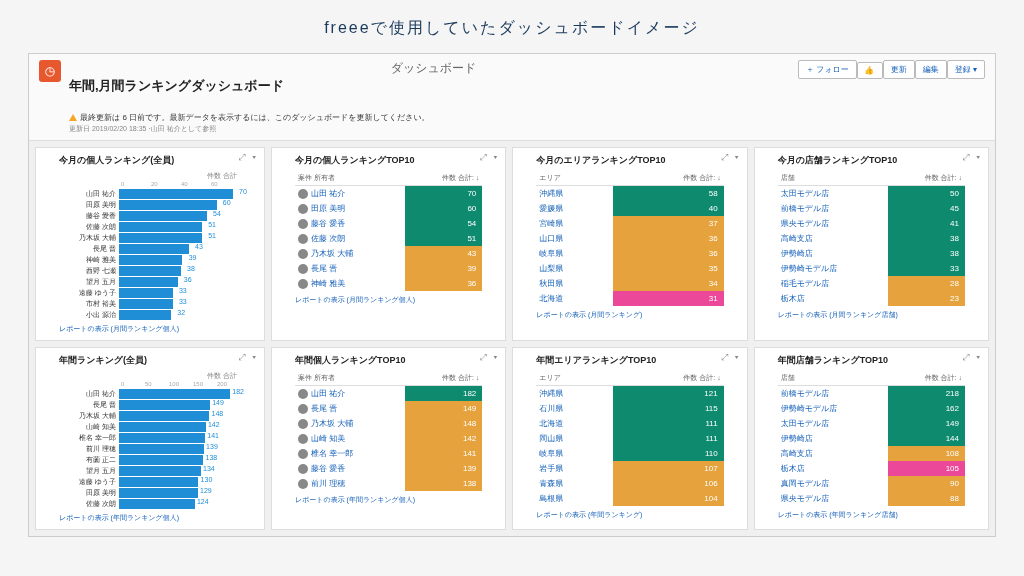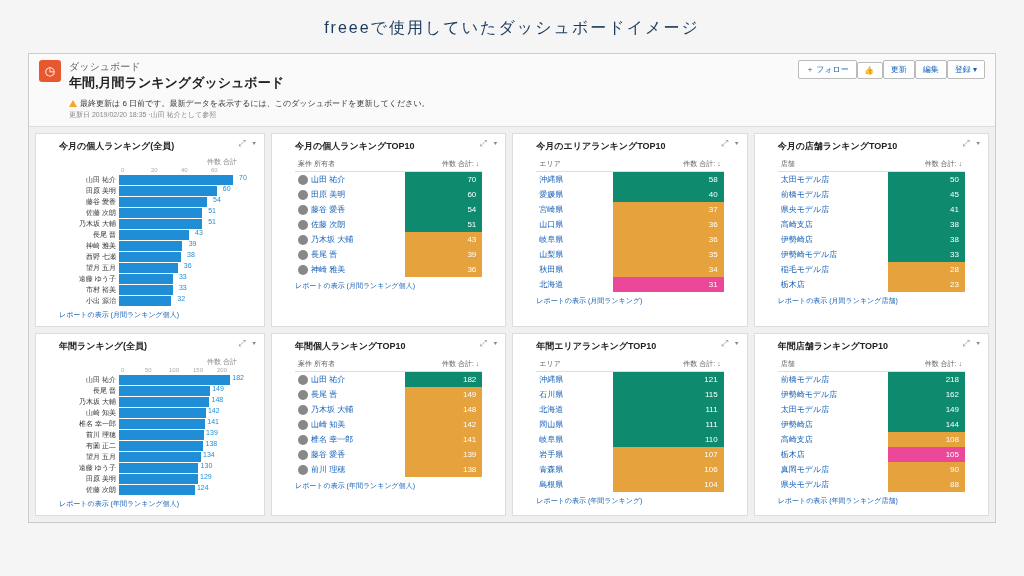--- a/index.html
+++ b/index.html
@@ -2,23 +2,23 @@
 <html><head>
 <meta charset="utf-8">
 <style>
   * { box-sizing: border-box; margin: 0; padding: 0; }
   body { font-family: "Hiragino Sans", "Meiryo", sans-serif; background: #f5f5f5; width: 1024px; height: 576px; overflow: hidden; }
   .page-title { text-align: center; font-size: 16px; color: #1a3a5c; padding: 18px 0 14px; letter-spacing: 2px; font-weight: 500; }
   .dashboard { margin: 0 28px; border: 1px solid #ccc; background: #fff; }
   .header-bar { display: flex; padding: 6px 10px; border-bottom: 1px solid #ddd; align-items: flex-start; background: #fafafa; }
   .app-icon { width: 22px; height: 22px; background: #e8582e; border-radius: 3px; margin-right: 8px; flex-shrink: 0; display: flex; align-items: center; justify-content: center; color: #fff; font-size: 12px; }
   .header-text { flex: 1; }
-  .breadcrumb { font-size: 10px; color: #666; }
+  .breadcrumb { font-size: 12px; color: #666; text-align: center; }
   .dash-title { font-size: 13px; font-weight: bold; color: #222; }
-  .warning { font-size: 8px; color: #333; margin-top: 6px; }
+  .warning { font-size: 8px; color: #333; margin-top: 17px; }
   .warn-icon { display: inline-block; width: 0; height: 0; border-left: 4px solid transparent; border-right: 4px solid transparent; border-bottom: 7px solid #f5a623; margin-right: 3px; vertical-align: middle; }
   .update-line { font-size: 7px; color: #888; margin-top: 1px; }
   .header-actions { display: flex; gap: 0; align-items: flex-end; }
   .hbtn { font-size: 8px; padding: 3px 7px; border: 1px solid #bbb; background: #fff; border-radius: 2px; color: #1560b8; cursor: pointer; }
   .grid { display: grid; grid-template-columns: 230px 1fr 1fr 1fr; gap: 6px; padding: 6px; background: #f0f0f0; }
   .panel { background: #fff; border: 1px solid #ddd; padding: 6px 23px; position: relative; }
   .panel-title { font-size: 9px; font-weight: bold; color: #222; margin-bottom: 4px; }
   .panel-ctrl { position: absolute; top: 4px; right: 6px; font-size: 9px; color: #888; letter-spacing: 2px; }
   .axis-label { font-size: 7px; color: #888; text-align: right; padding-right: 4px; }
   .bars { }

